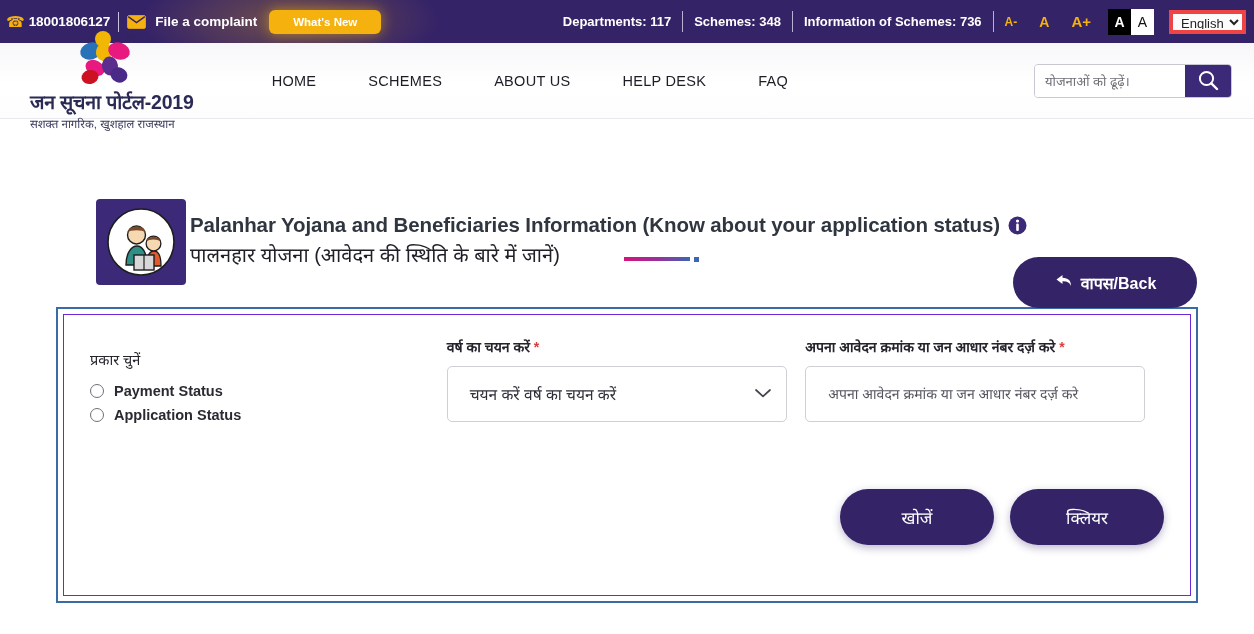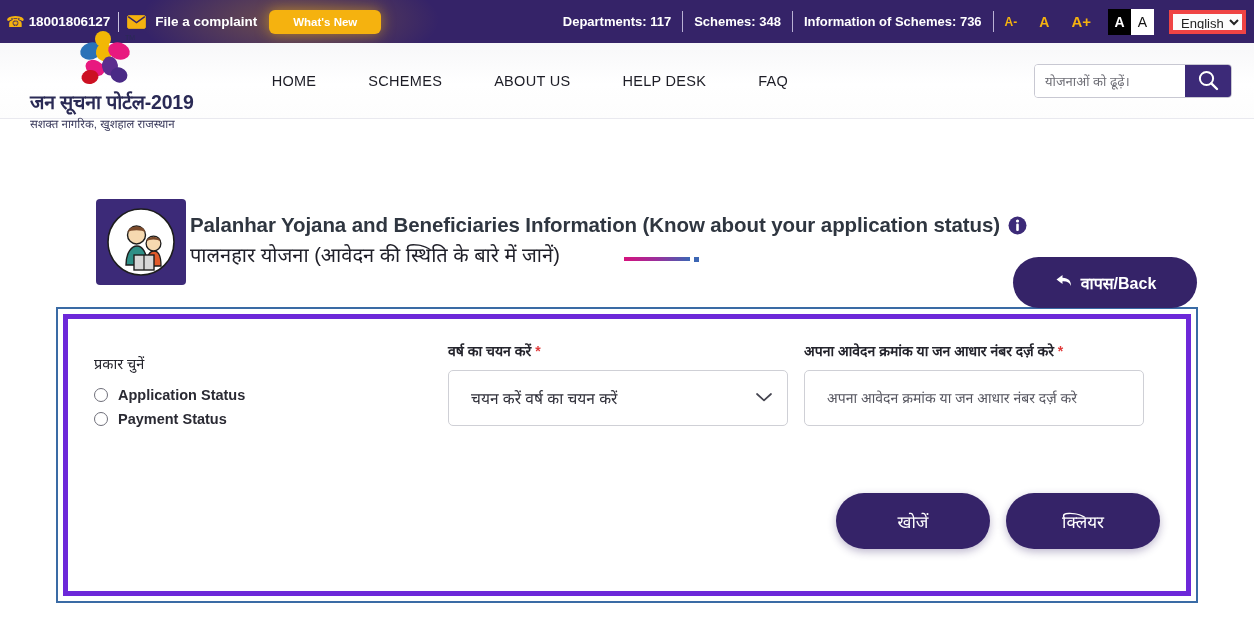--- a/index.html
+++ b/index.html
@@ -230,21 +230,21 @@
   }
 
   
   .panel-outer {
     margin: 22px 56px 0 56px;
     border: 2px solid #3a6ba5;
     padding: 5px;
     background: #ffffff;
   }
   .panel-inner {
-    border: 5px solid #6d28d9;
+    border: 1px solid #6d28d9;
     padding: 22px 26px 36px 26px;
     height: 282px;
   }
   .form-grid {
     display: flex;
     align-items: flex-start;
   }
   .col-type { width: 370px; padding-top: 12px; }
   .col-year { width: 372px; }
   .col-id   { width: 372px; }
@@ -439,25 +439,25 @@
 </div>
 
 <div class="panel-outer">
   <div class="panel-inner">
     <div class="form-grid">
 
       <div class="col-type">
         <div class="field-label">प्रकार चुनें</div>
         <label class="radio-row">
           <span class="radio-dot"></span>
-          <span class="radio-label">Application Status</span>
+          <span class="radio-label">Payment Status</span>
         </label>
         <label class="radio-row">
           <span class="radio-dot"></span>
-          <span class="radio-label">Payment Status</span>
+          <span class="radio-label">Application Status</span>
         </label>
       </div>
 
       <div class="col-year">
         <div class="field-label bold">
           <span>वर्ष का चयन करें</span>
           <span class="req">*</span>
         </div>
         <div class="select-wrap">
           <div class="sel">

